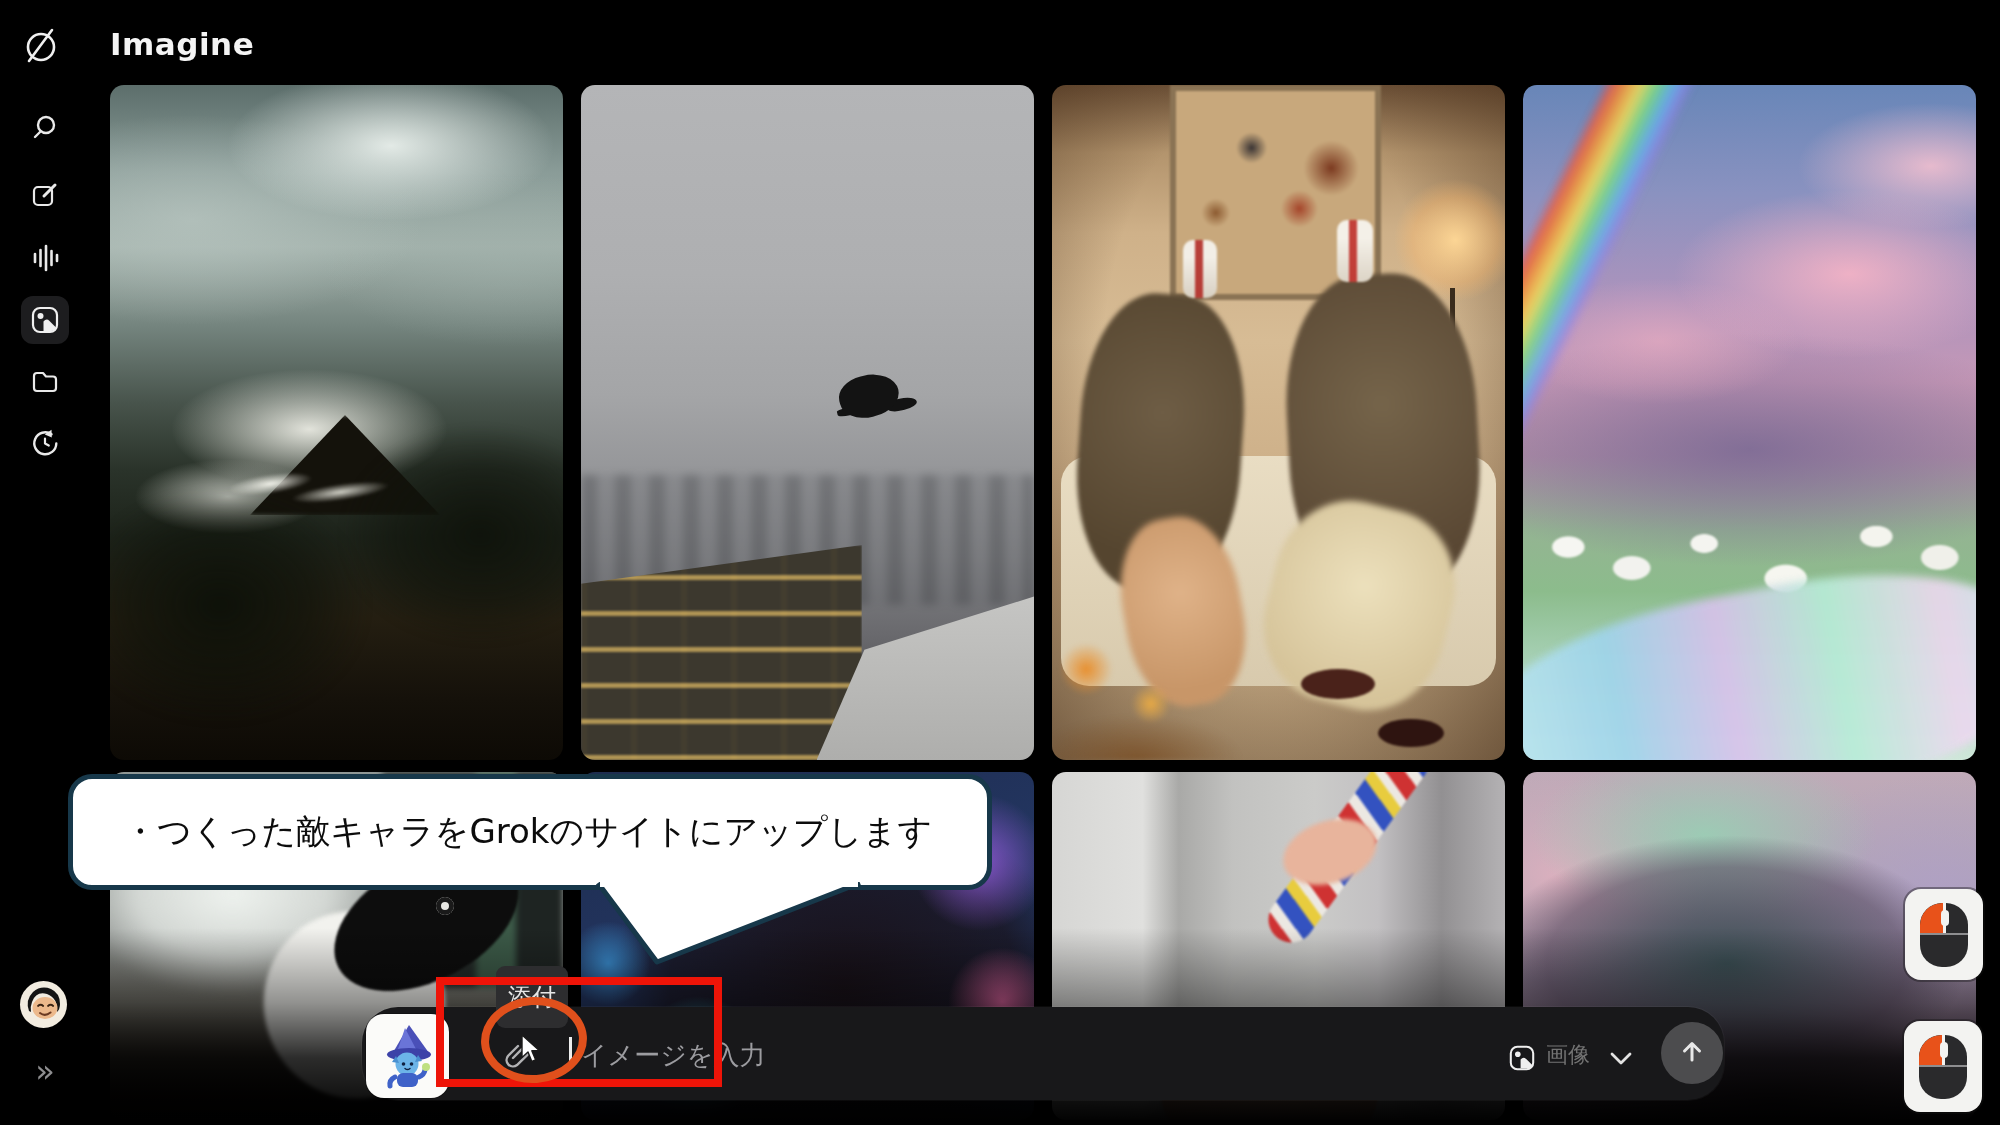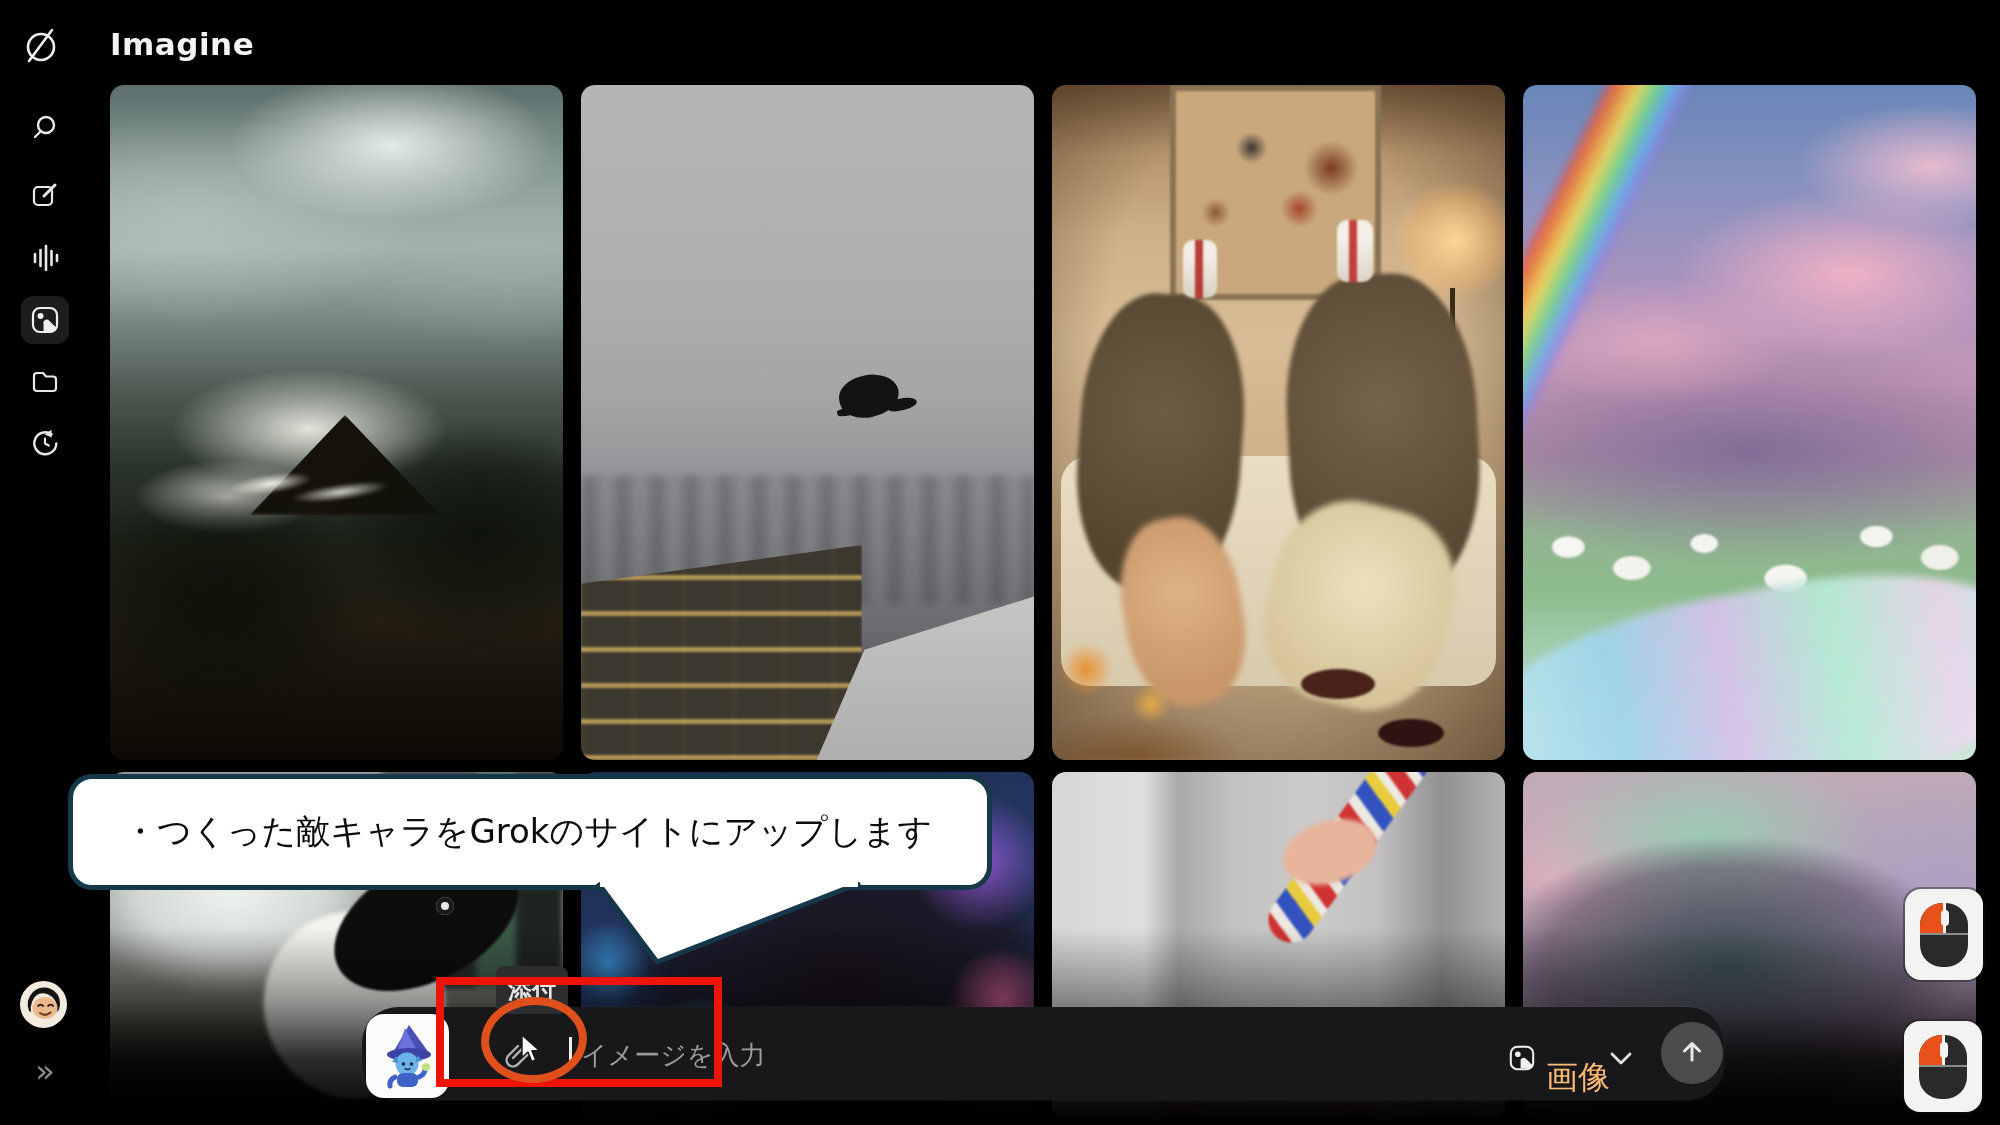--- a/index.html
+++ b/index.html
@@ -151,27 +151,27 @@
   .bottom-fade{left:0;top:928px;width:2000px;height:197px;z-index:2;background:
     linear-gradient(180deg,rgba(0,0,0,0) 0%,rgba(0,0,0,.4) 38%,rgba(0,0,0,.82) 66%,#000 100%);}
 
   
   .prompt-bar{left:362px;top:1007px;width:1362px;height:93px;background:#18181a;border-radius:36px;z-index:3;
     box-shadow:0 0 0 1px rgba(255,255,255,.04);}
   .prompt-bar .paperclip{left:141px;top:31px;}
   .prompt-bar .caret{left:207px;top:30px;width:3px;height:32px;background:#ededed;}
   .prompt-bar .placeholder{left:219px;top:31px;font-size:26px;color:#9c9ca0;white-space:nowrap;}
   .prompt-bar .mode-icon{left:1146px;top:37px;}
-  .prompt-bar .mode-label{left:1184px;top:33px;font-size:32px;color:#fdba74;margin-top:16px;}
+  .prompt-bar .mode-label{left:1184px;top:33px;font-size:22px;color:#737373;}
   .prompt-bar .chevron{left:1247px;top:44px;}
   .send-btn{left:1299px;top:15px;width:62px;height:62px;border-radius:50%;background:#4c4c4e;
     display:flex;align-items:center;justify-content:center;}
 
-  .attach-tooltip{left:496px;top:966px;width:72px;height:48px;background:#2d2d2f;border-radius:9px;z-index:4;
-    display:flex;align-items:center;justify-content:center;font-size:24px;color:#e6e6e6;font-weight:bold;}
+  .attach-tooltip{left:496px;top:966px;width:72px;height:62px;background:#2d2d2f;border-radius:9px;z-index:4;
+    display:flex;align-items:center;justify-content:center;font-size:24px;color:#e6e6e6;}
 
   
   .wizard-sticker{left:366px;top:1014px;width:83px;height:84px;background:#fbfbf9;border-radius:18px;z-index:5;
     display:flex;align-items:center;justify-content:center;box-shadow:0 0 0 1px rgba(0,0,0,.25);}
   .mouse-sticker{width:78px;height:91px;background:#f3f3f1;border-radius:16px;z-index:5;
     display:flex;align-items:center;justify-content:center;box-shadow:0 0 0 2px rgba(20,20,20,.4);}
   #mouse1{left:1905px;top:889px;} #mouse2{left:1904px;top:1021px;}
   .mouse-body{position:relative;width:48px;height:64px;background:#2a2a2c;border-radius:22px;overflow:hidden;}
   .mouse-left{position:absolute;left:0;top:0;width:24px;height:31px;background:#e8521a;border-top-left-radius:22px;}
   .mouse-div-v{position:absolute;left:23px;top:0;width:3px;height:31px;background:#f3f3f1;}

